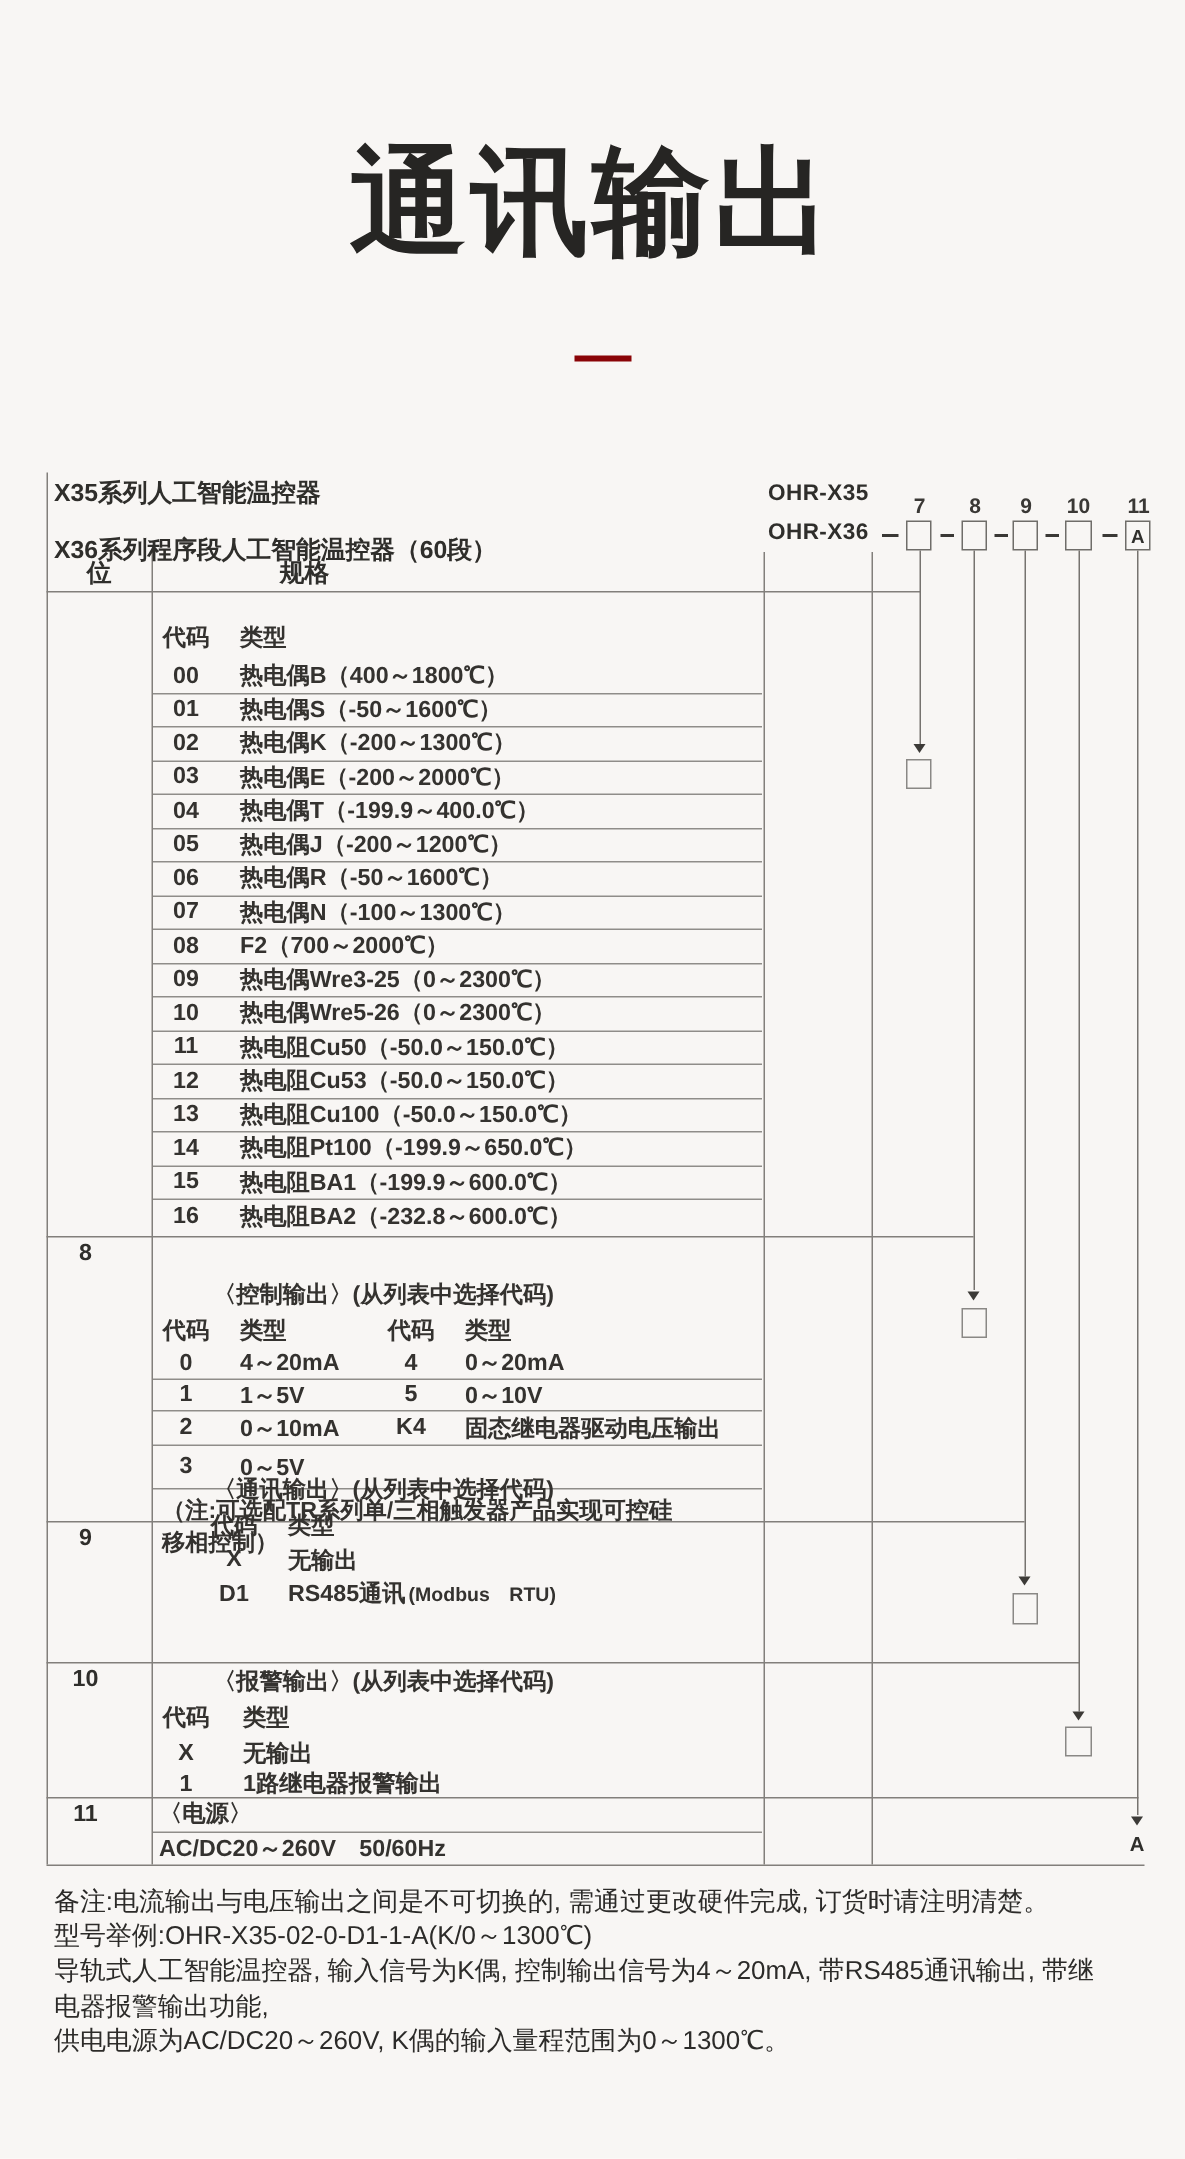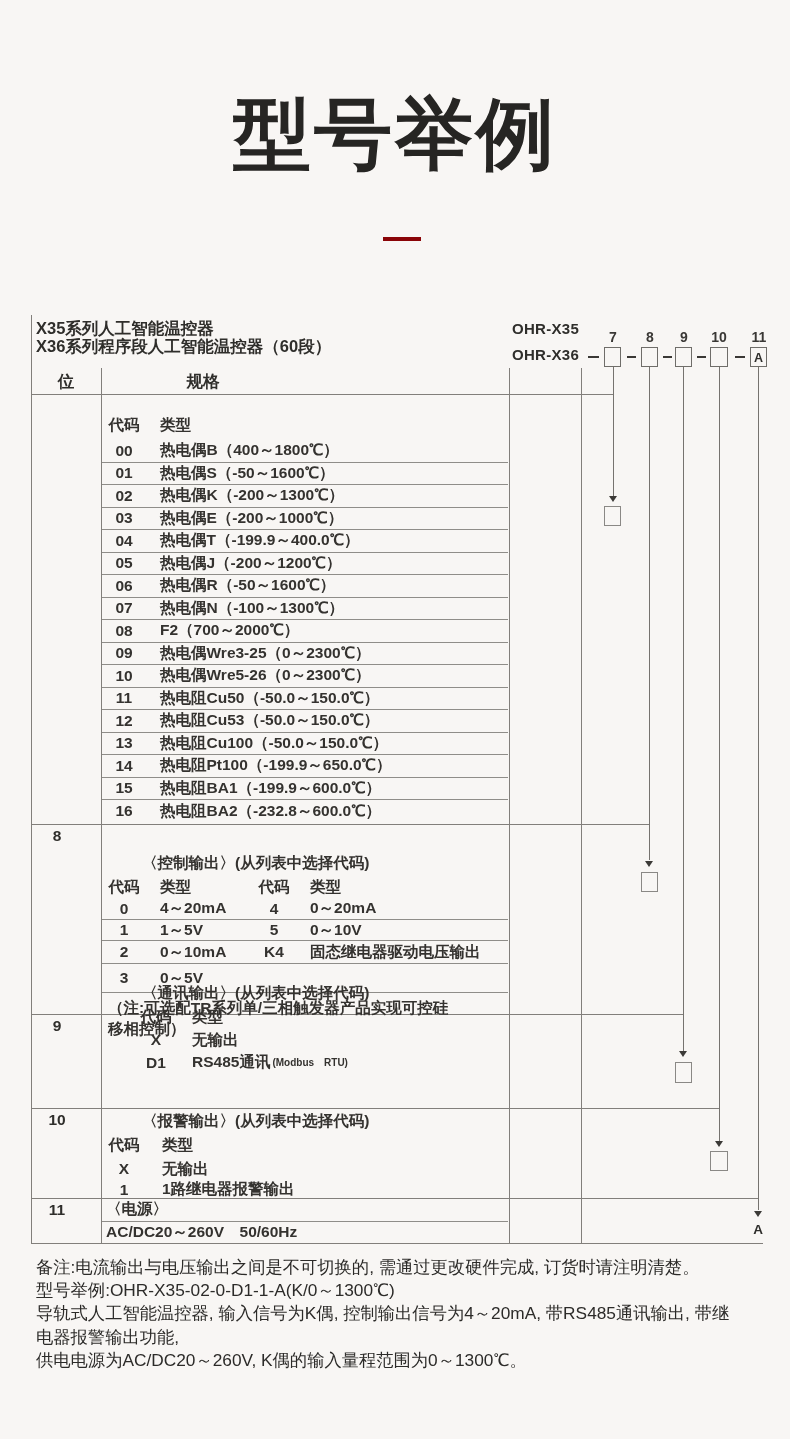--- a/index.html
+++ b/index.html
@@ -43,52 +43,52 @@
   .cell-code{width:44px;text-align:center;flex:none;}
   .cell-type{margin-left:14px;flex:none;white-space:nowrap;}
   .cell-type-w{margin-left:14px;width:92px;flex:none;white-space:nowrap;}
   .cell-code-r{width:44px;text-align:center;flex:none;margin-left:0;}
   .cell-type-r{margin-left:14px;flex:1;white-space:nowrap;}
   .note{padding:5px 0 0 6px;line-height:20.5px;font-weight:600;}
   .ind30{margin-left:30px;}
   .cell-code48{width:48px;text-align:center;flex:none;}
   .ml12{margin-left:12px;white-space:nowrap;}
   .ml16{margin-left:16px;white-space:nowrap;}
-  .small-suffix{font-size:10px;font-weight:600;margin-left:2px;white-space:nowrap;}
+  .small-suffix{font-size:13px;font-weight:600;margin-left:2px;white-space:nowrap;}
   .pad4{padding-left:4px;}
   
   .inp-head{height:43px;display:flex;align-items:flex-end;padding-bottom:4px;box-sizing:border-box;}
   .inp-row{height:22.5px;}
   .inp-row.last{border-bottom:none;}
   
   .footer{position:absolute;left:36px;top:1256px;width:726px;font-size:17.3px;font-weight:500;
     color:#2c2b29;line-height:23.2px;}
   .footer div{white-space:nowrap;}
 </style>
 </head>
 <body>
 
 <div class="page">
 
-  <div class="title">型号举例</div>
+  <div class="title">通讯输出</div>
   <div class="title-dash"></div>
 
   <div class="vline" style="left:31px;top:315px;height:928px;"></div>
   <div class="vline" style="left:101px;top:368px;height:875px;"></div>
   <div class="vline" style="left:509px;top:368px;height:875px;"></div>
   <div class="vline" style="left:581px;top:368px;height:875px;"></div>
   <div class="hline" style="top:394px;left:31px;width:583px;"></div>
   <div class="hline" style="top:824px;left:31px;width:618px;"></div>
   <div class="hline" style="top:1014px;left:31px;width:652px;"></div>
   <div class="hline" style="top:1108px;left:31px;width:689px;"></div>
   <div class="hline" style="top:1198px;left:31px;width:728px;"></div>
   <div class="hline" style="top:1243px;left:31px;width:732px;"></div>
 
   <div class="series" style="top:318px;">X35系列人工智能温控器</div>
-  <div class="series" style="top:336px;">X36系列程序段人工智能温控器（60段）</div>
+  <div class="series" style="top:356px;">X36系列程序段人工智能温控器（60段）</div>
   <div class="colhead" style="left:31px;top:371px;width:70px;text-align:center;">位</div>
   <div class="colhead" style="left:163px;top:371px;width:80px;text-align:center;">规格</div>
   <div class="model" style="top:320px;">OHR-X35</div>
   <div class="model" style="top:346px;">OHR-X36</div>
 
   <div class="digit" style="left:602px;top:329px;">7</div>
   <div class="digit" style="left:639px;top:329px;">8</div>
   <div class="digit" style="left:673px;top:329px;">9</div>
   <div class="digit" style="left:708px;top:329px;">10</div>
   <div class="digit" style="left:748px;top:329px;">11</div>
@@ -141,21 +141,21 @@
     <div class="row inp-row bb">
         <span class="cell-code">01</span>
         <span class="cell-type">热电偶S（-50～1600℃）</span>
       </div>
     <div class="row inp-row bb">
         <span class="cell-code">02</span>
         <span class="cell-type">热电偶K（-200～1300℃）</span>
       </div>
     <div class="row inp-row bb">
         <span class="cell-code">03</span>
-        <span class="cell-type">热电偶E（-200～1000℃）</span>
+        <span class="cell-type">热电偶E（-200～2000℃）</span>
       </div>
     <div class="row inp-row bb">
         <span class="cell-code">04</span>
         <span class="cell-type">热电偶T（-199.9～400.0℃）</span>
       </div>
     <div class="row inp-row bb">
         <span class="cell-code">05</span>
         <span class="cell-type">热电偶J（-200～1200℃）</span>
       </div>
     <div class="row inp-row bb">

